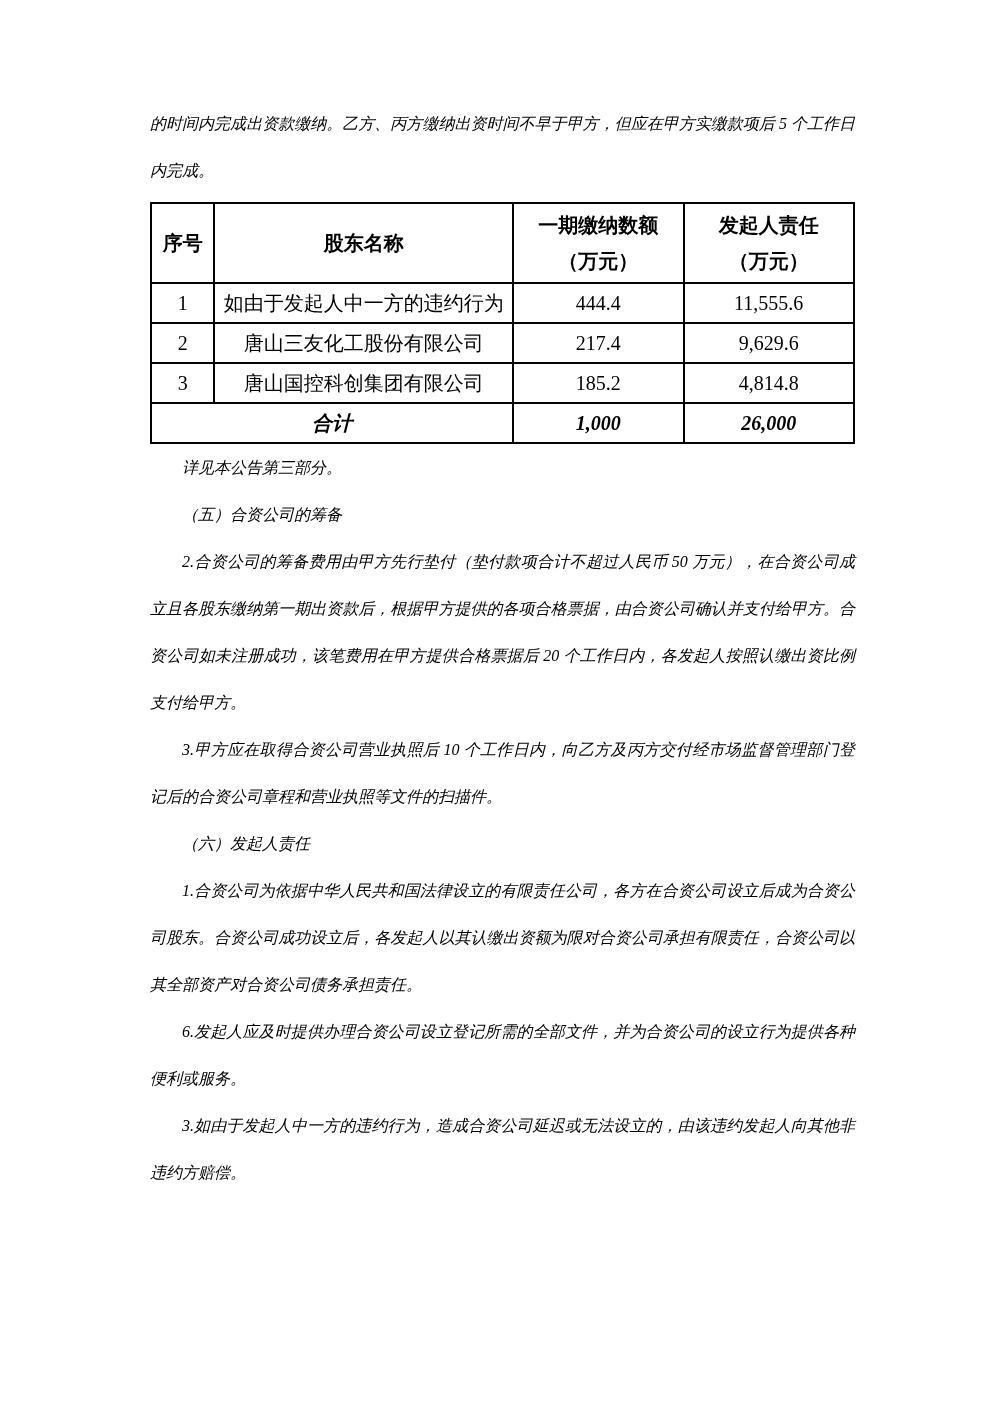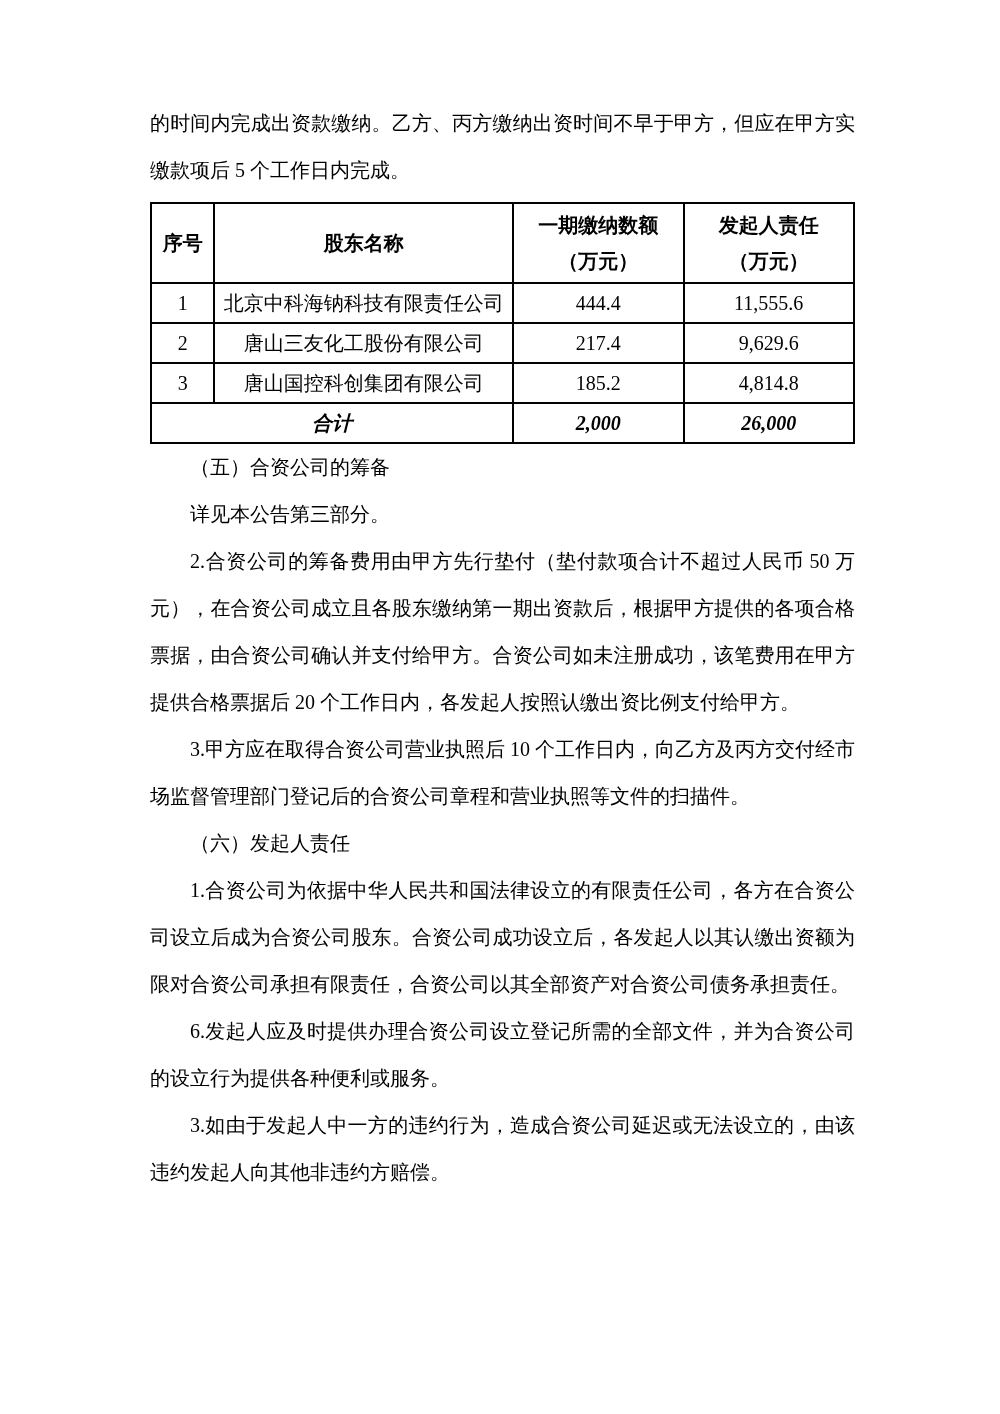--- a/index.html
+++ b/index.html
@@ -13,24 +13,25 @@
   .page {
     position: relative;
     width: 1000px;
     height: 1414px;
     background: #ffffff;
     padding: 100px 145px 20px 150px;
     overflow: hidden;
   }
   .para {
     margin: 0;
-    font-size: 20px;
+    font-size: 16px;
     line-height: 47px;
     text-align: justify;
     word-break: break-all;
+    font-style: italic;
   }
   .para.indent { text-indent: 2em; }
 
   table.payment {
     width: 100%;
     border-collapse: collapse;
     table-layout: fixed;
     margin: 8px 12px 0 0;
     border-radius: 7px;
   }
@@ -86,47 +87,47 @@
         </th>
         <th>
           <div>发起人责任</div>
           <div>（万元）</div>
         </th>
       </tr>
     </thead>
     <tbody>
       <tr>
         <td>1</td>
-        <td>北京中科海钠科技有限责任公司</td>
+        <td>如由于发起人中一方的违约行为</td>
         <td>444.4</td>
         <td>11,555.6</td>
       </tr>
       <tr>
         <td>2</td>
         <td>唐山三友化工股份有限公司</td>
         <td>217.4</td>
         <td>9,629.6</td>
       </tr>
       <tr>
         <td>3</td>
         <td>唐山国控科创集团有限公司</td>
         <td>185.2</td>
         <td>4,814.8</td>
       </tr>
       <tr class="total-row">
         <td colspan="2">合计</td>
-        <td>2,000</td>
+        <td>1,000</td>
         <td>26,000</td>
       </tr>
     </tbody>
   </table>
 
   <div class="sections">
+    <p class="para indent">详见本公告第三部分。</p>
     <p class="para indent">（五）合资公司的筹备</p>
-    <p class="para indent">详见本公告第三部分。</p>
     <p class="para indent">2.合资公司的筹备费用由甲方先行垫付（垫付款项合计不超过人民币 50 万元），在合资公司成立且各股东缴纳第一期出资款后，根据甲方提供的各项合格票据，由合资公司确认并支付给甲方。合资公司如未注册成功，该笔费用在甲方提供合格票据后 20 个工作日内，各发起人按照认缴出资比例支付给甲方。</p>
     <p class="para indent">3.甲方应在取得合资公司营业执照后 10 个工作日内，向乙方及丙方交付经市场监督管理部门登记后的合资公司章程和营业执照等文件的扫描件。</p>
     <p class="para indent">（六）发起人责任</p>
     <p class="para indent">1.合资公司为依据中华人民共和国法律设立的有限责任公司，各方在合资公司设立后成为合资公司股东。合资公司成功设立后，各发起人以其认缴出资额为限对合资公司承担有限责任，合资公司以其全部资产对合资公司债务承担责任。</p>
     <p class="para indent">6.发起人应及时提供办理合资公司设立登记所需的全部文件，并为合资公司的设立行为提供各种便利或服务。</p>
     <p class="para indent">3.如由于发起人中一方的违约行为，造成合资公司延迟或无法设立的，由该违约发起人向其他非违约方赔偿。</p>
   </div>
 
 </div>
 

